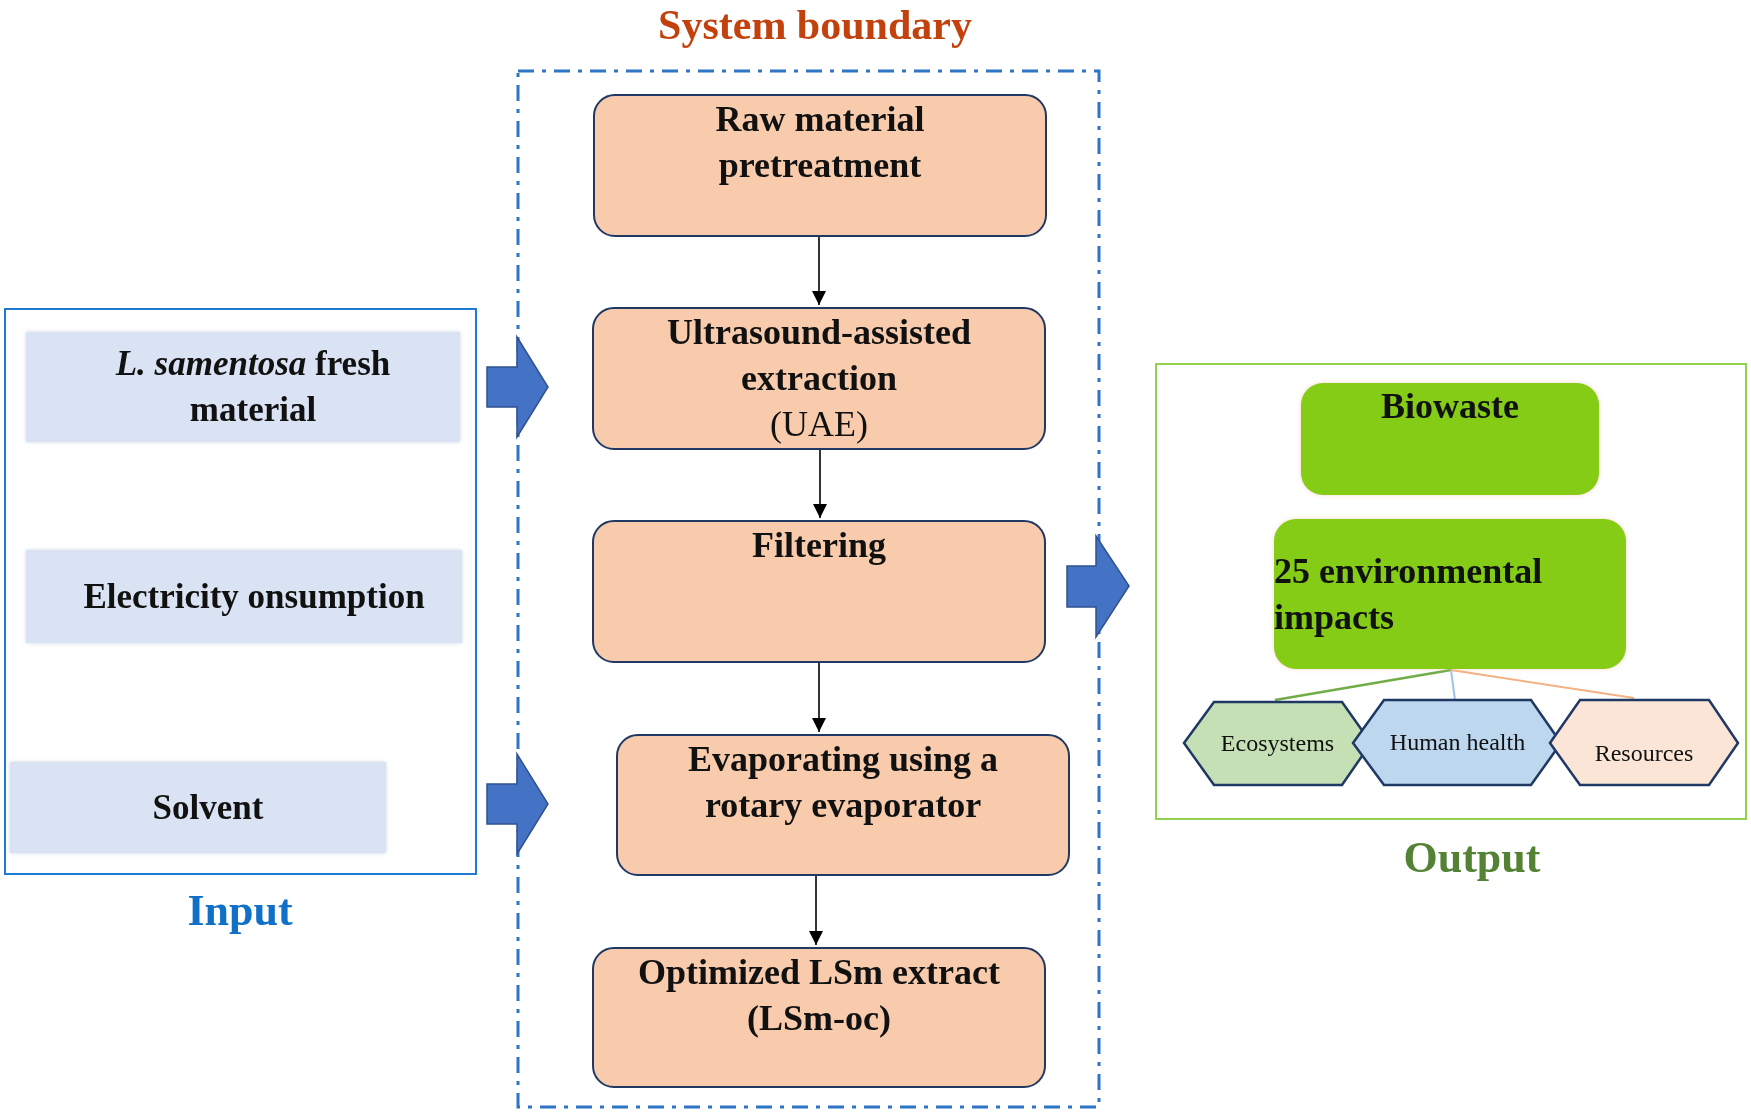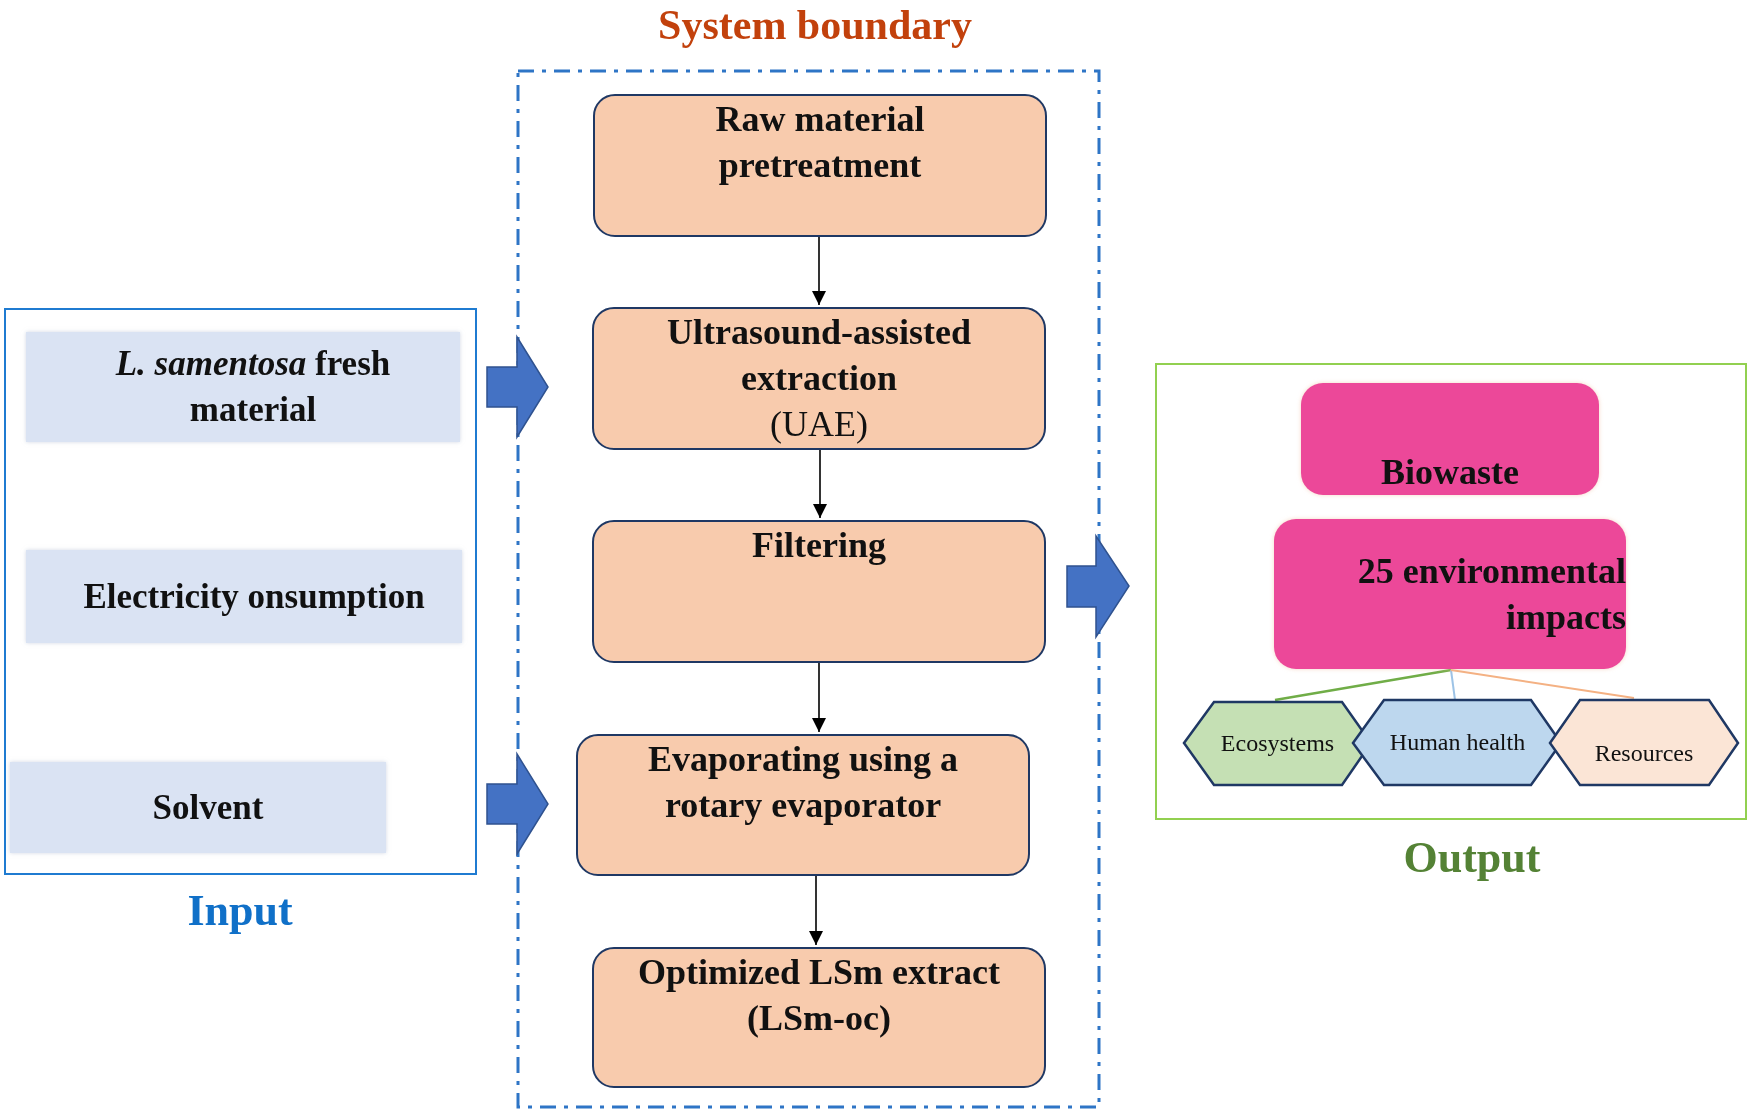--- a/index.html
+++ b/index.html
@@ -12,21 +12,21 @@
           display:flex; align-items:center; text-align:center;
           font-weight:bold; font-size:36px; line-height:46px; flex-direction:column; }
   .step .sub { font-weight:normal; }
   .input-box { left:4px; top:308px; width:473px; height:567px; border:2.5px solid #1F7BD1; }
   .input-item { background:#DAE3F3; display:flex; align-items:center; justify-content:center;
                 text-align:center; font-weight:bold; font-size:35px; line-height:46px;
                 box-shadow:0 0 4px rgba(180,190,210,0.6);padding-left:20px; }
   .label-blue { color:#1070C8; font-size:44px; font-weight:bold; text-align:center; }
   .label-green { color:#548235; font-size:44px; font-weight:bold; text-align:center; }
   .output-box { left:1155px; top:363px; width:592px; height:457px; border:2.5px solid #92D050; }
-  .out-block { background:#ec4899; border-radius:22px; display:flex; align-items:flex-end;
+  .out-block { background:#84cc16; border-radius:22px; display:flex; align-items:flex-start;
                justify-content:center; text-align:center; font-weight:bold; font-size:36px; line-height:46px;
                box-shadow:0 0 4px rgba(240,190,160,0.6); }
   .hex-label { position:absolute; display:flex; align-items:center; justify-content:center;
                font-size:24px; color:#111; text-align:center; }
   svg { position:absolute; left:0; top:0; overflow:visible; }
 </style>
 </head>
 <body>
 
 <div id="boundary-title" class="abs title">System boundary</div>
@@ -71,21 +71,21 @@
 <div class="abs step" style="left:592px; top:307px; width:454px; height:143px;">
   <span>Ultrasound-assisted</span>
   <span>extraction</span>
   <span class="sub">(UAE)</span>
 </div>
 
 <div class="abs step" style="left:592px; top:520px; width:454px; height:143px;">
   <span>Filtering</span>
 </div>
 
-<div class="abs step" style="left:576px; top:734px; width:454px; height:142px;">
+<div class="abs step" style="left:616px; top:734px; width:454px; height:142px;">
   <span>Evaporating  using  a</span>
   <span>rotary  evaporator</span>
 </div>
 
 <div class="abs step" style="left:592px; top:947px; width:454px; height:141px;">
   <span>Optimized  LSm extract</span>
   <span>(LSm-oc)</span>
 </div>
 
 <div class="abs input-box"></div>

